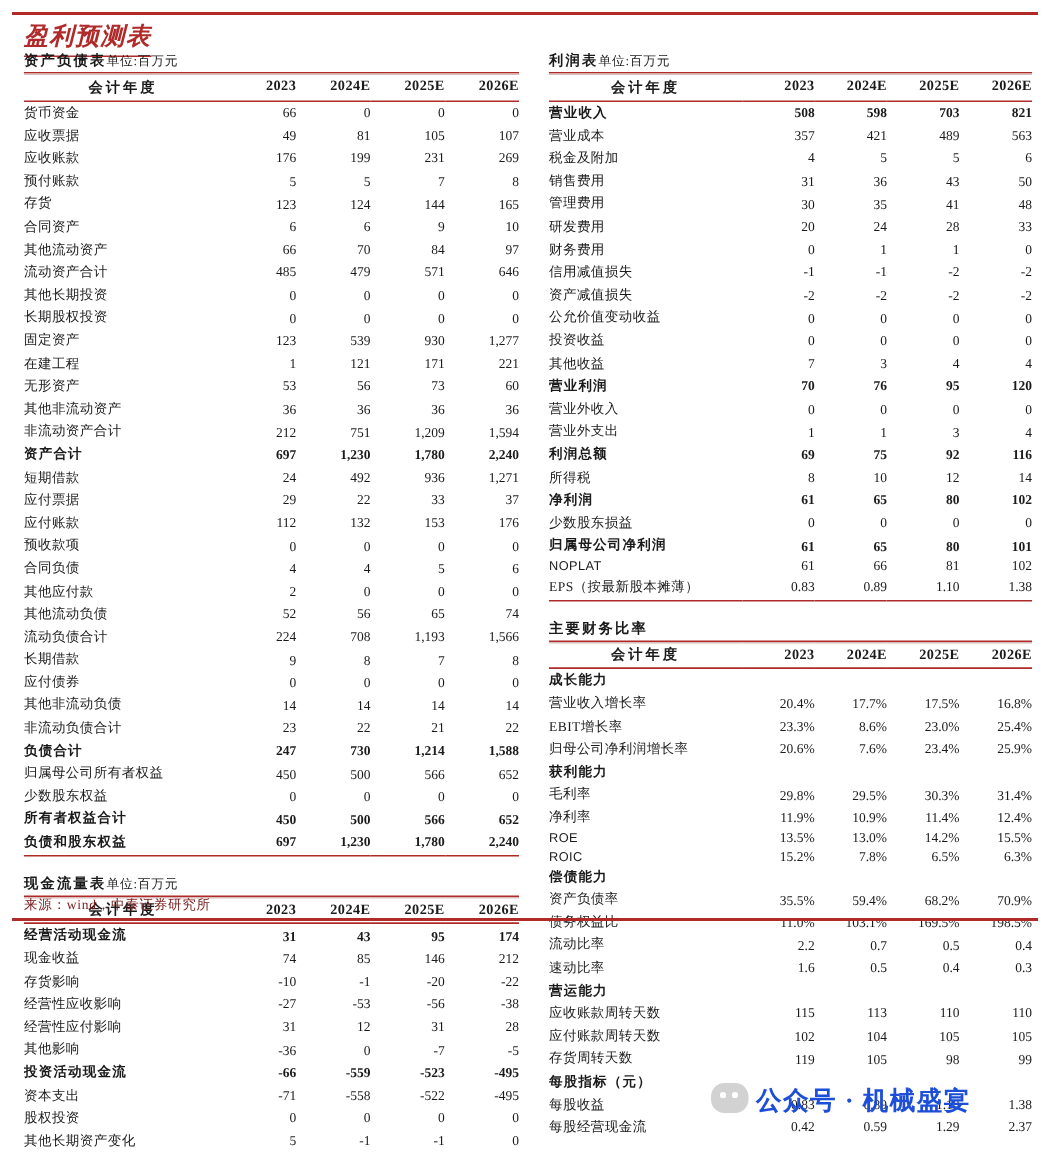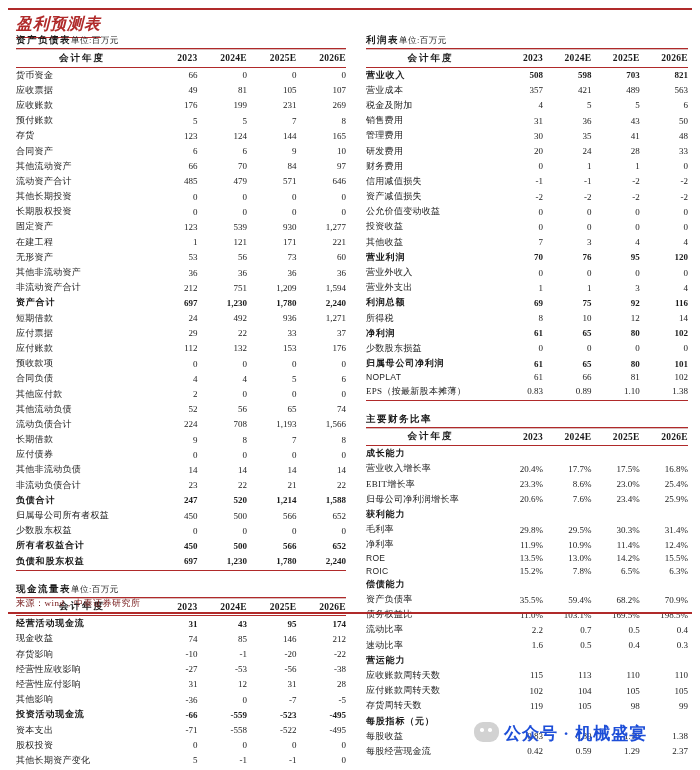--- a/index.html
+++ b/index.html
@@ -344,21 +344,21 @@
               <tr>
                 <td class="lbl">非流动负债合计</td>
                 <td>23</td>
                 <td>22</td>
                 <td>21</td>
                 <td>22</td>
               </tr>
               <tr class=" bold">
                 <td class="lbl">负债合计</td>
                 <td>247</td>
-                <td>520</td>
+                <td>730</td>
                 <td>1,214</td>
                 <td>1,588</td>
               </tr>
               <tr>
                 <td class="lbl">归属母公司所有者权益</td>
                 <td>450</td>
                 <td>500</td>
                 <td>566</td>
                 <td>652</td>
               </tr>

